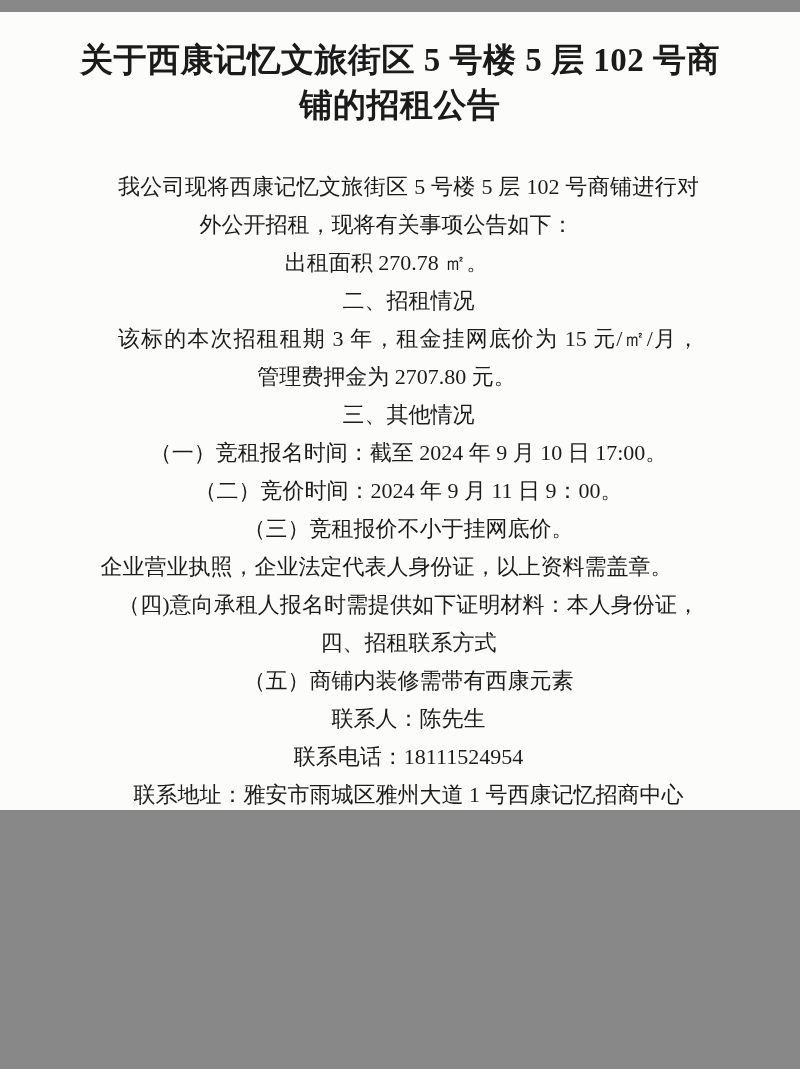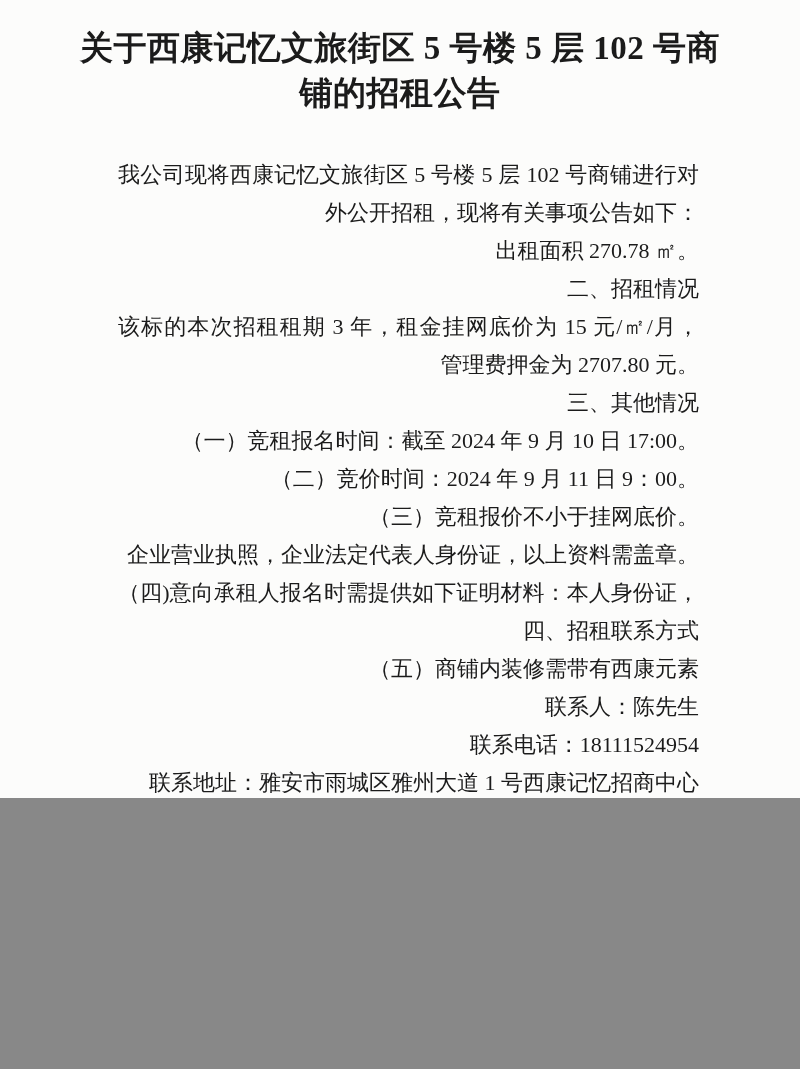--- a/index.html
+++ b/index.html
@@ -1,21 +1,21 @@
 <!DOCTYPE html>
 <html style="--stamp-color: #c5332b;"><head>
 <meta charset="utf-8">
 <style>
   html,body { margin:0; padding:0; }
   body { background:#888; }
   .page {
     position: relative;
     width: 800px;
     height: 798px;
-    margin: 0 auto;
+    margin: 12px auto;
     background: #fcfcfb;
     color: #1b1b1b;
     font-family: "Liberation Serif", "DejaVu Serif", serif;
     overflow: hidden;
   }
   .title-block {
     padding-top: 26px;
     text-align: center;
     font-weight: 700;
     font-size: 33px;
@@ -23,21 +23,21 @@
     letter-spacing: 0.5px;
   }
   .doc-body {
     position: absolute;
     left: 74px;
     top: 156px;
     width: 625px;
     font-size: 22px;
     line-height: 38px;
   }
-  .line { white-space: nowrap; text-align: right; }
+  .line { white-space: nowrap; text-align: center; }
   .line.fill { text-align: justify; text-align-last: justify; white-space: normal; }
   .line.indent { text-indent: 44px; }
   .signature {
     position: absolute;
     left: 305px;
     top: 949px;
     width: 410px;
     text-align: center;
     font-size: 22px;
   }

